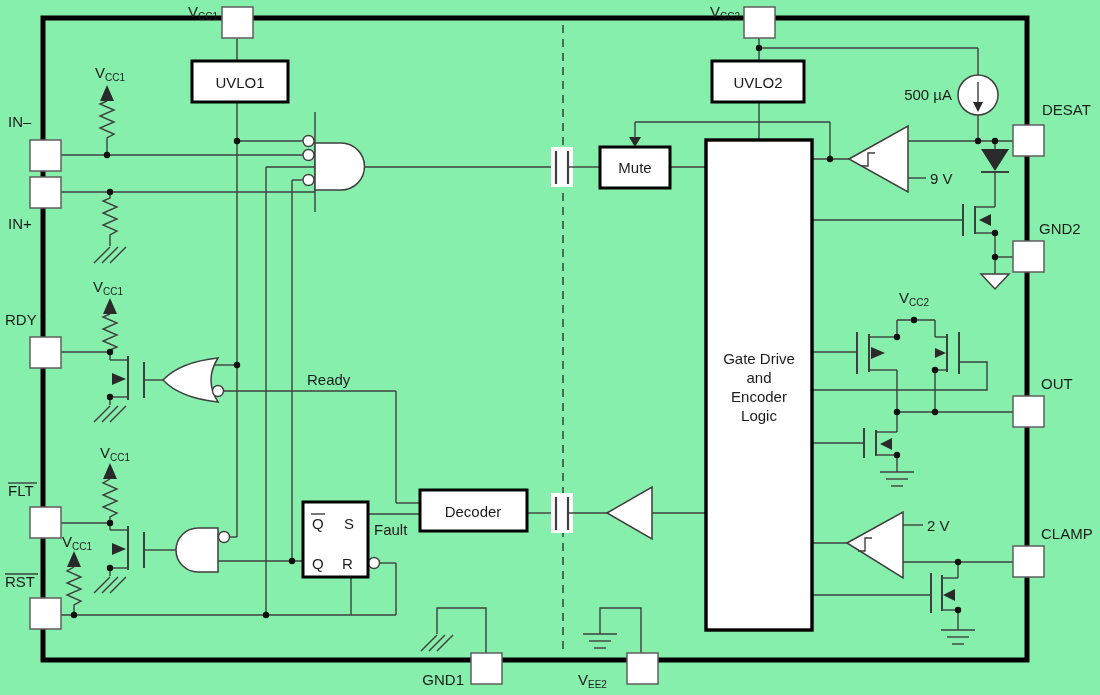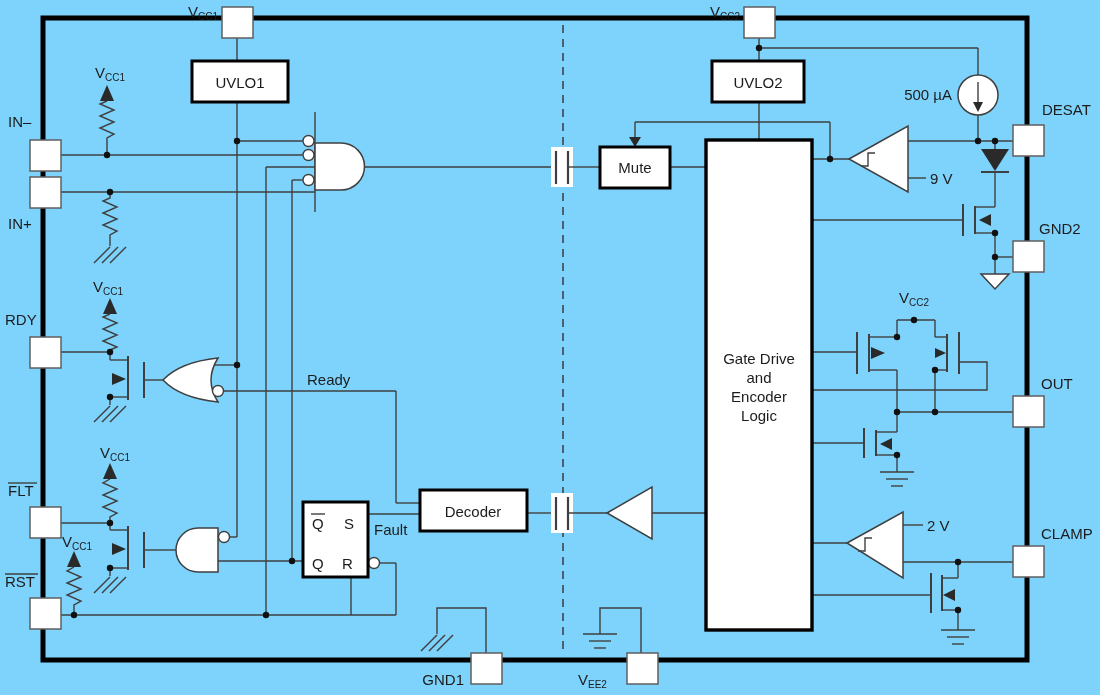--- a/index.html
+++ b/index.html
@@ -1,16 +1,16 @@
 <!DOCTYPE html>
 <html><head>
 <meta charset="utf-8">
 <style>
   html,body{margin:0;padding:0;background:#ffffff;}
-  .stage{width:1100px;height:695px;position:relative;background:#7dd3fc;
+  .stage{width:1100px;height:695px;position:relative;background:#86efac;
          font-family:"Liberation Sans", sans-serif;}
   svg text{font-family:"Liberation Sans", sans-serif;fill:#1c1c1c;font-size:15px;}
   text.sub-holder tspan.sub{font-size:10px;}
   .wire{stroke:#3f3f3f;stroke-width:1.4;fill:none;}
   .wire2{stroke:#3f3f3f;stroke-width:2;fill:none;}
   .boldbox{fill:#ffffff;stroke:#000000;stroke-width:3;}
   .bigbox{fill:#ffffff;stroke:#000000;stroke-width:3.4;}
   .pinbox{fill:#ffffff;stroke:#5f5f5f;stroke-width:1.5;}
   .gate{fill:#ffffff;stroke:#3f3f3f;stroke-width:1.5;}
   .dot{fill:#111111;stroke:none;}

